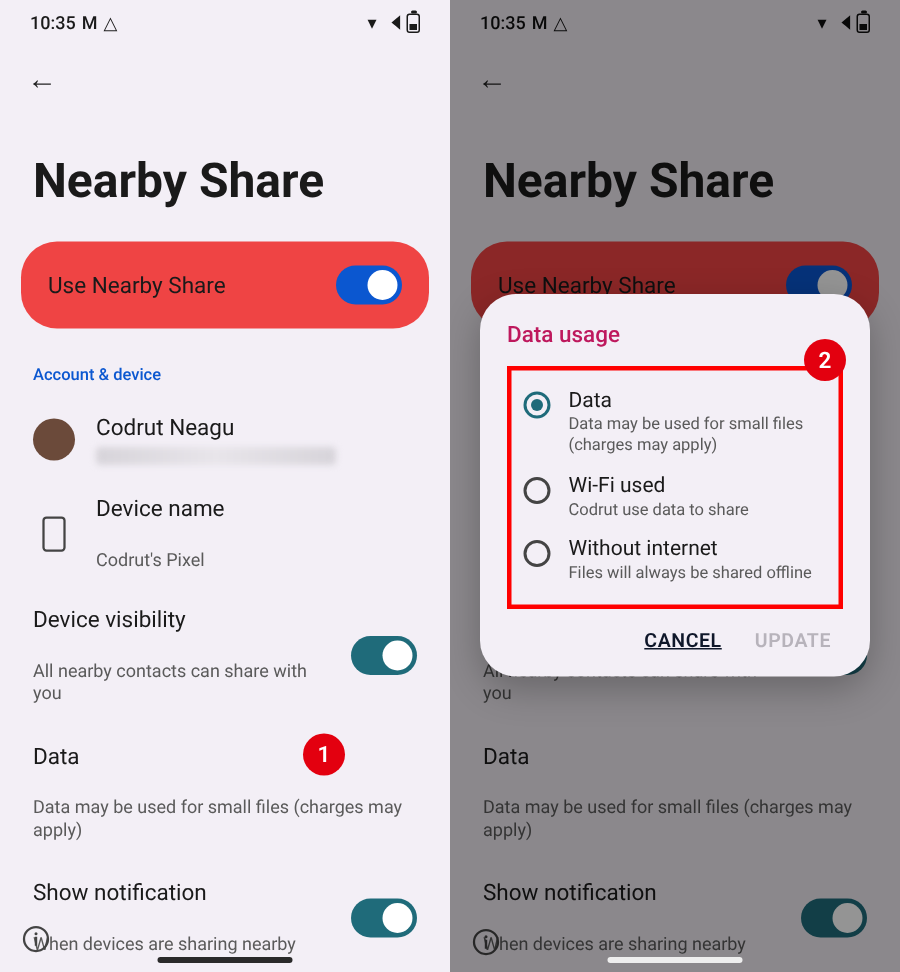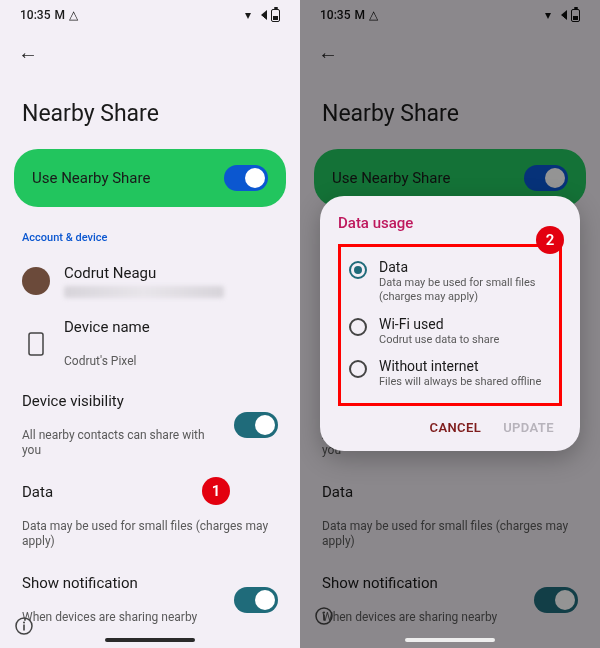--- a/index.html
+++ b/index.html
@@ -6,22 +6,22 @@
   html, body { width: 600px; height: 648px; overflow: hidden; }
   .container { display: flex; width: 600px; height: 648px; }
   .phone { width: 300px; height: 648px; position: relative; background: #f3eff6; overflow: hidden; }
   .phone.dimmed { background: #8b888c; }
   .phone.dimmed .content { filter: brightness(0.58); }
   .status-bar { display: flex; justify-content: space-between; align-items: center; padding: 8px 20px 4px 20px; font-size: 12px; font-weight: 500; color: #1a1a1a; }
   .phone.dimmed .status-bar { color: #1a1a1a; position: relative; z-index: 2; filter: brightness(0.6);}
   .status-left, .status-right { display: flex; align-items: center; gap: 4px; }
   .back-row { padding: 14px 18px 8px 18px; }
   .back-arrow { font-size: 20px; color: #222; display:inline-block; }
-  .title { font-size: 23px; font-weight: 400; color: #1a1a1a; padding: 28px 22px 22px 22px; }
-  .toggle-card { margin: 0 14px 18px 14px; background: #22c55e; border-radius: 24px; padding: 16px 18px; display: flex; justify-content: space-between; align-items: center; }
+  .title { font-size: 32px; font-weight: 700; color: #1a1a1a; padding: 28px 22px 22px 22px; }
+  .toggle-card { margin: 0 14px 18px 14px; background: #ef4444; border-radius: 24px; padding: 16px 18px; display: flex; justify-content: space-between; align-items: center; }
   .toggle-card-label { font-size: 15px; color: #1a1a1a; }
   .switch { width: 44px; height: 26px; background: #0b57d0; border-radius: 14px; position: relative; }
   .switch::after { content:""; position:absolute; right:3px; top:3px; width:20px; height:20px; background:#fff; border-radius:50%; }
   .switch.teal { background:#1f6b7a; }
   .section-label { font-size: 11px; color: #0b57d0; font-weight: 500; padding: 6px 22px 10px 22px; }
   .row { padding: 10px 22px; display:flex; align-items:center; gap:14px; }
   .row .texts { flex:1; }
   .row-title { font-size: 15px; color:#1a1a1a; }
   .row-sub { font-size: 12px; color:#5a5a5a; margin-top:18px; line-height:1.3; }
   .blur-line { width:160px; height:12px; margin-top:4px; background:linear-gradient(90deg,#d7d4da,#e8e5ea,#d7d4da); border-radius:3px; filter: blur(2px);}
@@ -38,21 +38,21 @@
   .dialog-title { font-size:15px; font-weight:500; color:#be185d; margin-bottom:12px; }
   .radio-box { border:3px solid #ff0000; padding:6px 8px 8px 8px; }
   .radio-row { display:flex; align-items:flex-start; gap:12px; padding:6px 0; }
   .radio { width:18px; height:18px; border:2px solid #444; border-radius:50%; margin-top:2px; flex-shrink:0; position:relative;}
   .radio.checked { border-color:#1f6b7a; }
   .radio.checked::after { content:""; position:absolute; inset:3px; background:#1f6b7a; border-radius:50%; }
   .radio-title { font-size:14px; color:#1a1a1a; }
   .radio-sub { font-size:11px; color:#5a5a5a; margin-top:1px; line-height:1.25;}
   .dialog-actions { display:flex; justify-content:flex-end; gap:22px; padding:14px 8px 4px 0; }
   .dlg-btn { font-size:13px; font-weight:600; letter-spacing:0.4px; }
-  .dlg-btn.primary { color:#7f1d1d; }
+  .dlg-btn.primary { color:#0f172a;text-decoration:underline; }
   .dlg-btn.disabled { color:#b7b3bb; }
   .sig { width:12px; height:10px; display:inline-block; background:linear-gradient(to top right, transparent 48%, #1a1a1a 52%); clip-path: polygon(0 100%,100% 100%,100% 0);}
   .batt { width:9px; height:13px; border:1.2px solid #1a1a1a; border-radius:2px; position:relative; display:inline-block;}
   .batt::before{content:"";position:absolute;top:-3px;left:2px;width:4px;height:2px;background:#1a1a1a;border-radius:1px;}
   .batt::after{content:"";position:absolute;bottom:1px;left:1px;right:1px;height:4px;background:#1a1a1a;}
 </style>
 </head>
 <body>
 
 <div class="container">

